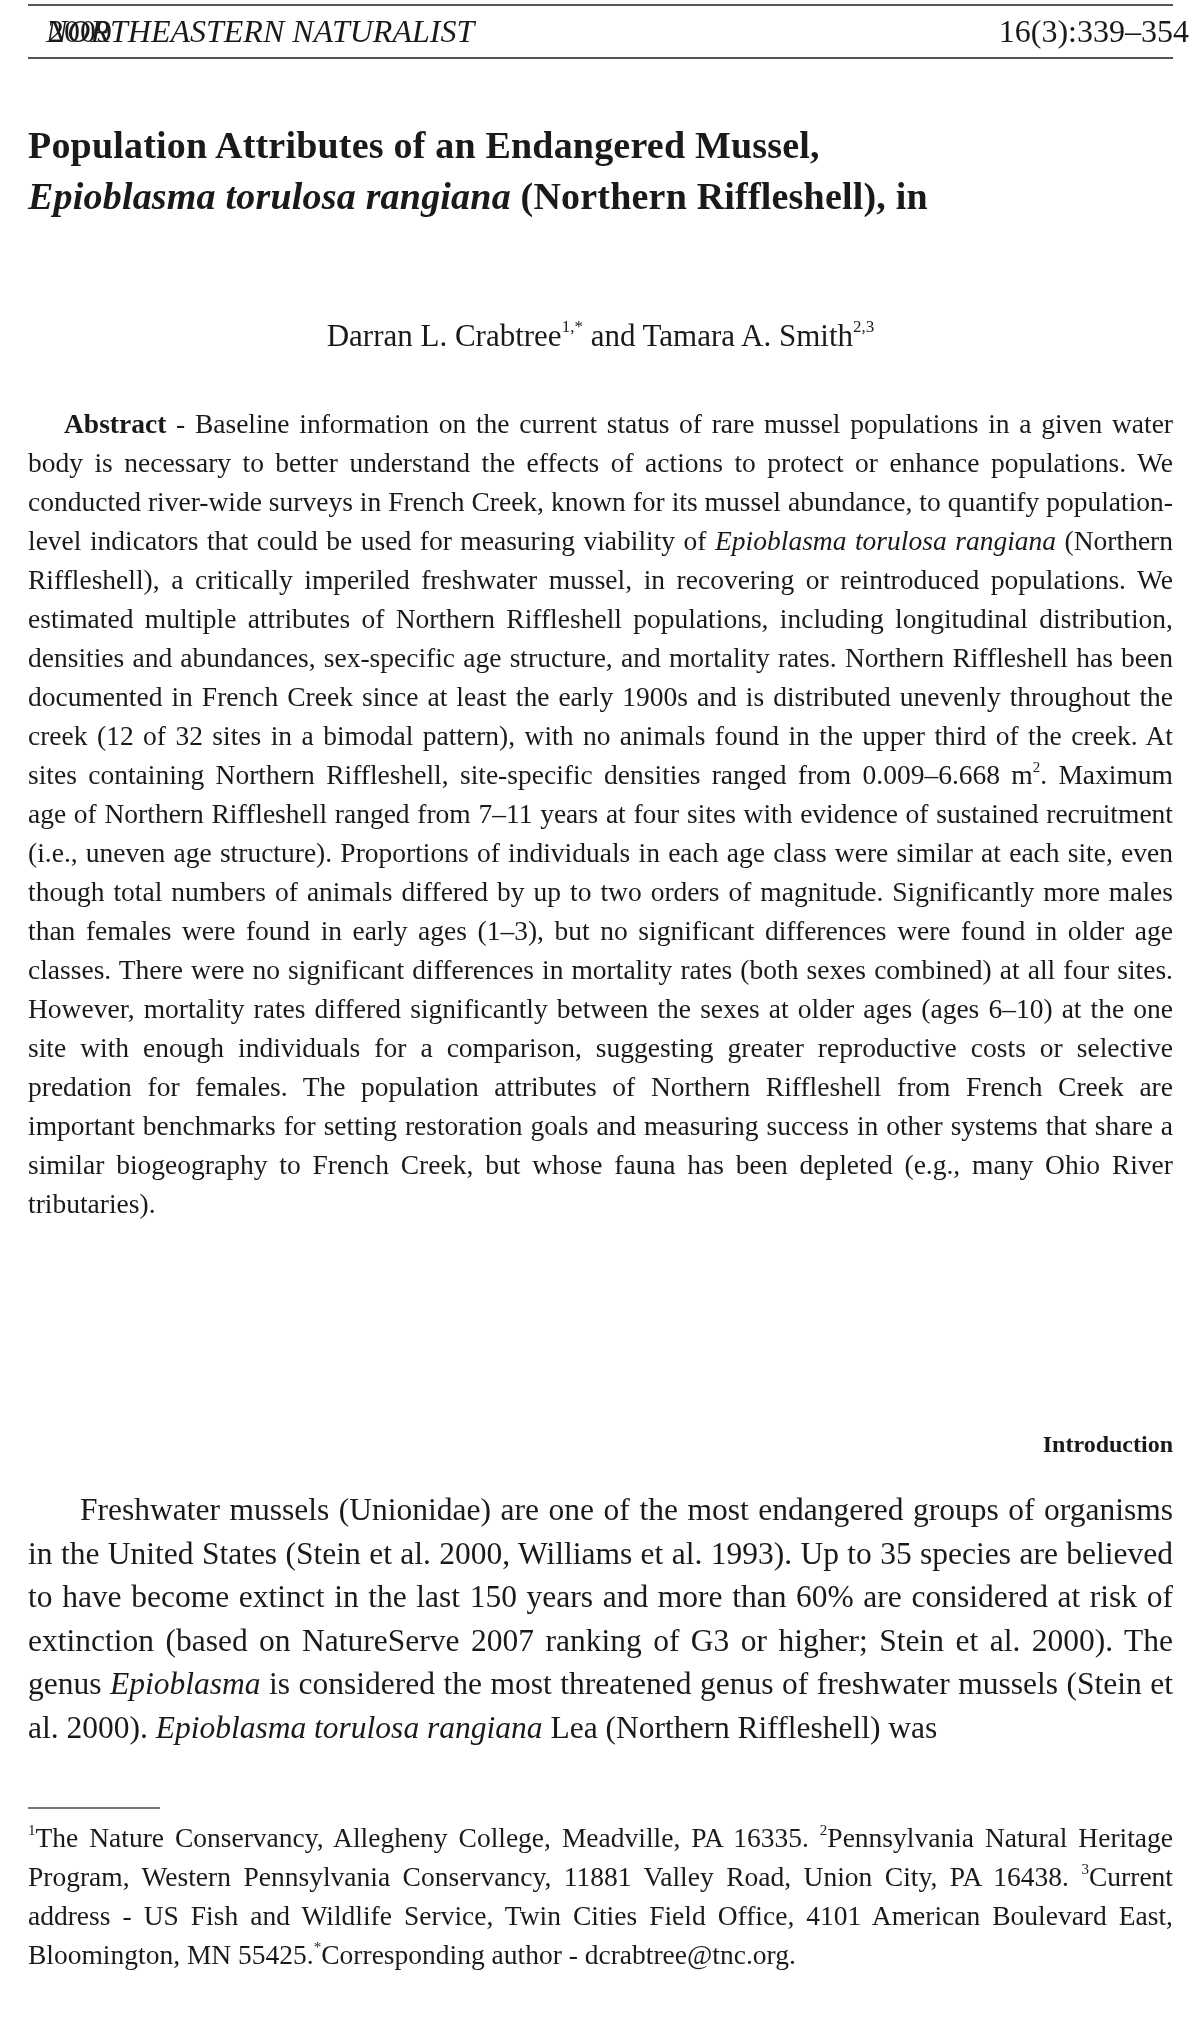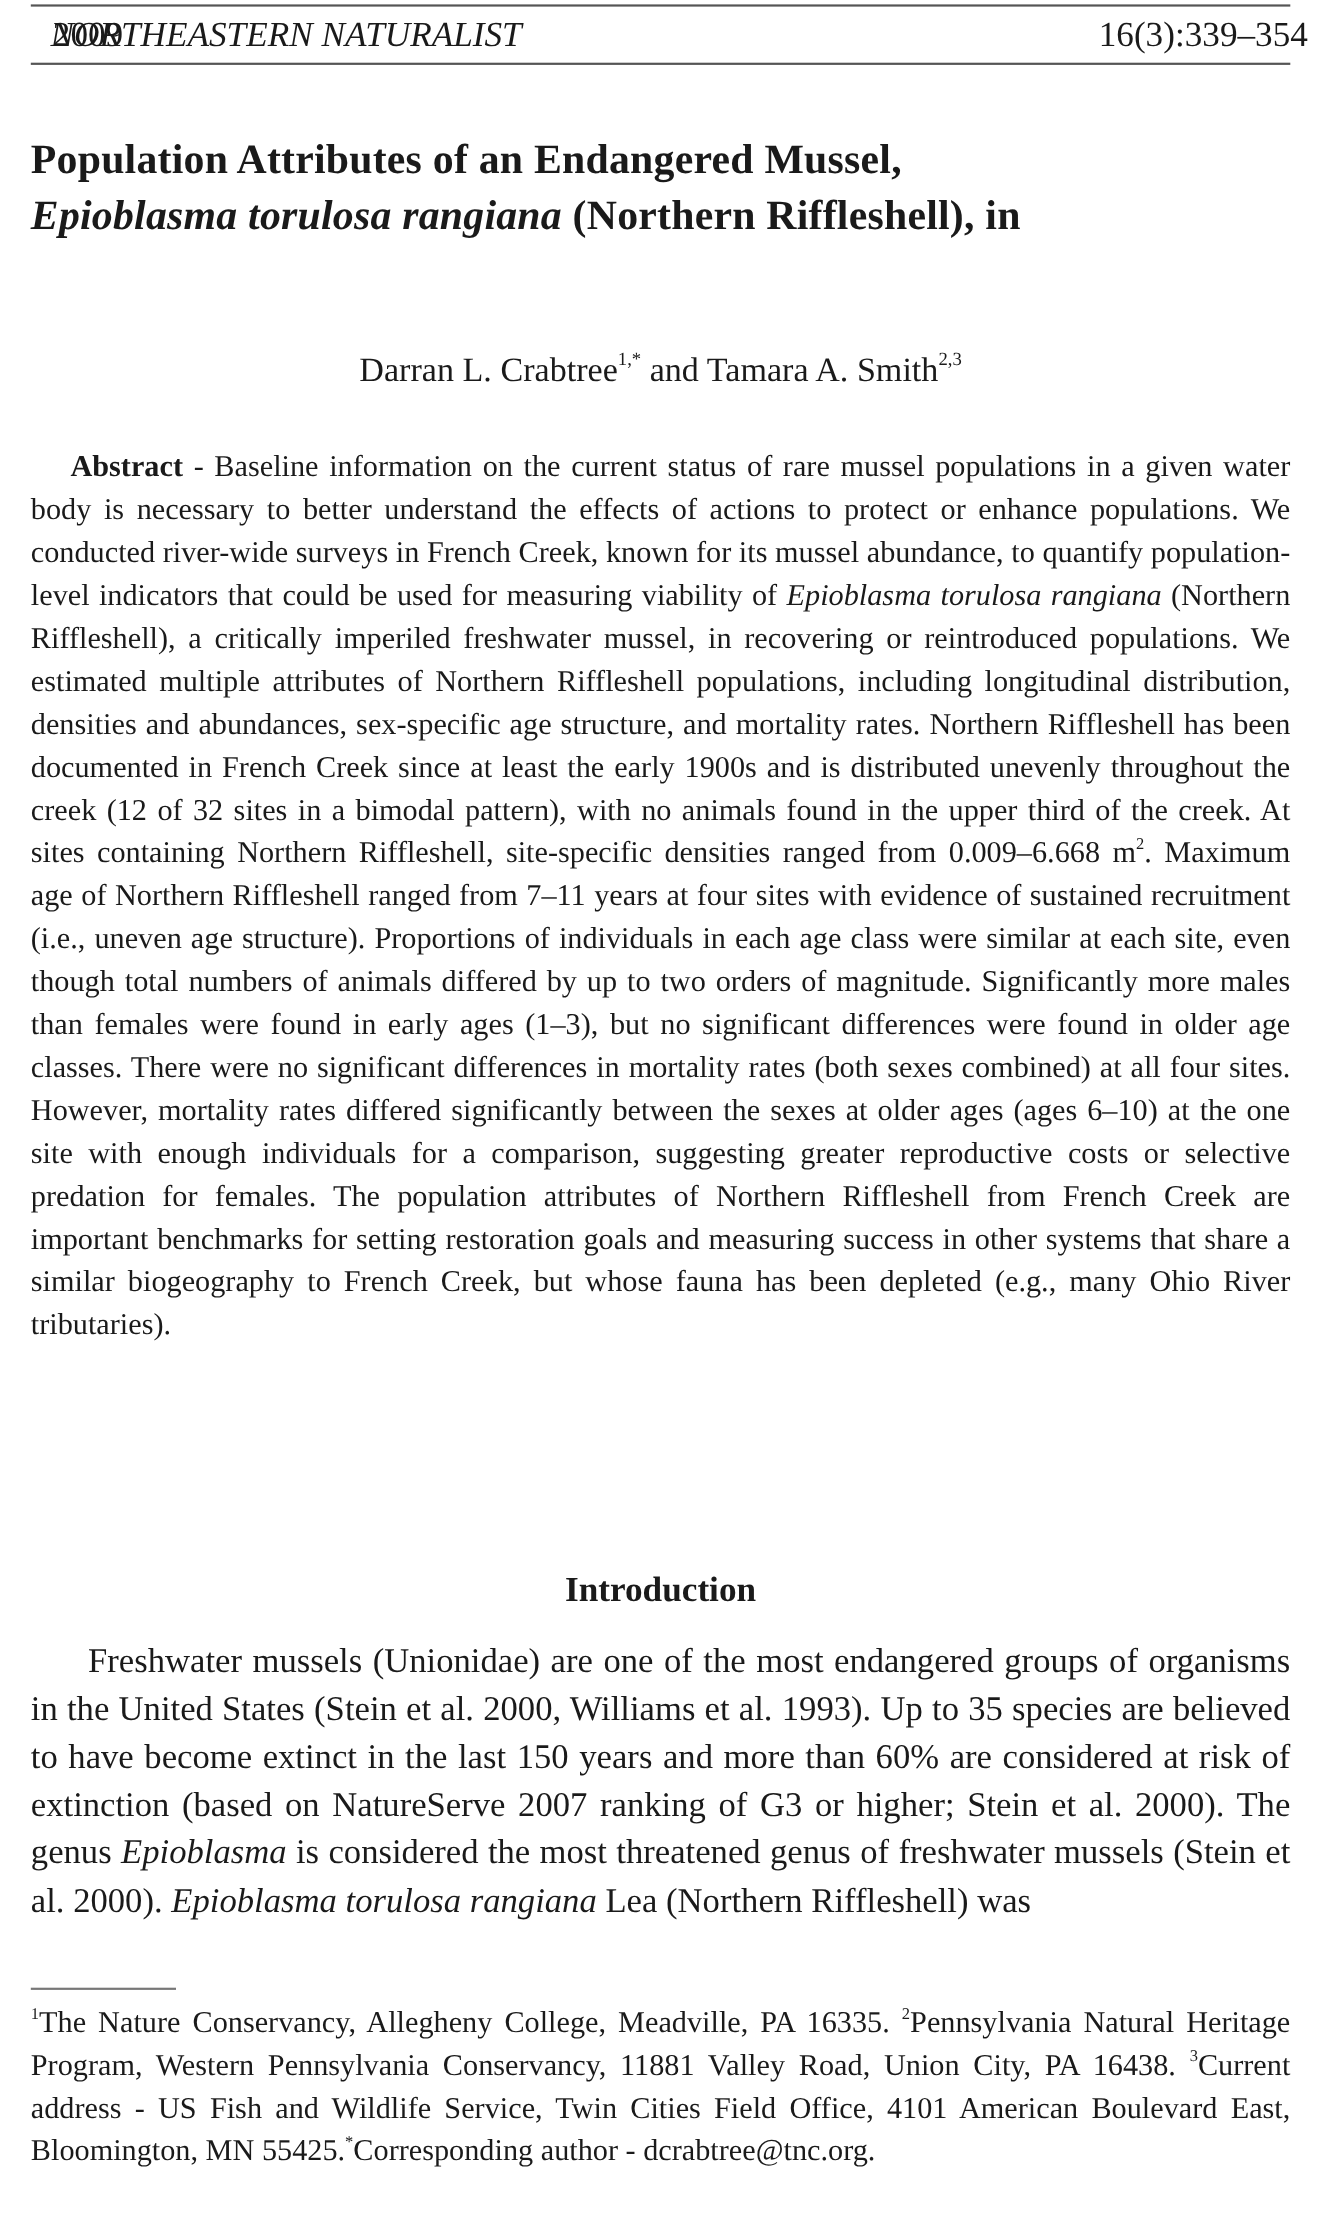--- a/index.html
+++ b/index.html
@@ -21,22 +21,22 @@
   .title i { font-weight: bold; }
   .authors { position: absolute; top: 316px; left: 0; width: 1145px; text-align: center;
     font-size: 31px; line-height: 40px; }
   .authors sup { font-size: 17px; vertical-align: 14px; line-height: 0; }
 
   .abstract { position: absolute; top: 404px; left: 0; width: 1145px;
     font-size: 27.5px; line-height: 39px; text-align: justify; }
   .abstract b { font-weight: bold; margin-left: 36px; }
   .abstract sup { font-size: 15px; vertical-align: 12px; line-height: 0; }
 
-  .section-heading { position: absolute; top: 1424px; left: 0; width: 1145px; text-align: center;
-    font-weight: bold; font-size: 32px; line-height: 40px; }
+  .section-heading { position: absolute; top: 1424px; left: 0; width: 1145px; text-align: right;
+    font-weight: bold; font-size: 24px; line-height: 40px; }
 
   .intro { position: absolute; top: 1488px; left: 0; width: 1145px;
     font-size: 31.5px; line-height: 43.5px; text-align: justify; text-indent: 52px; }
 
   .fn-rule { position: absolute; top: 1807px; left: 0; width: 132px; height: 2px; background: #777; }
   .footnotes { position: absolute; top: 1818px; left: 0; width: 1145px;
     font-size: 27.5px; line-height: 39px; text-align: justify; }
   .footnotes sup { font-size: 15px; vertical-align: 12px; line-height: 0; }
 </style>
 </head>

